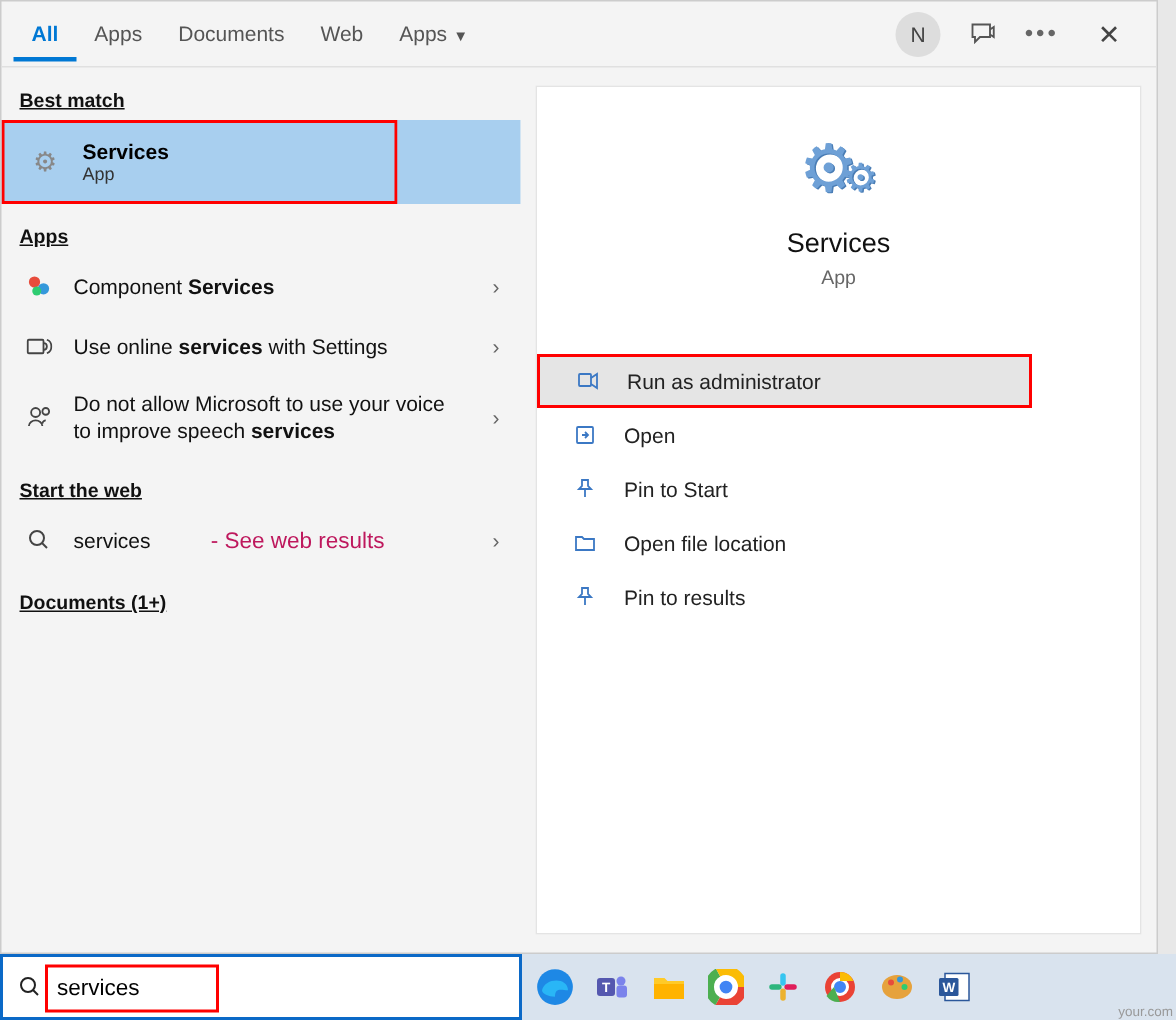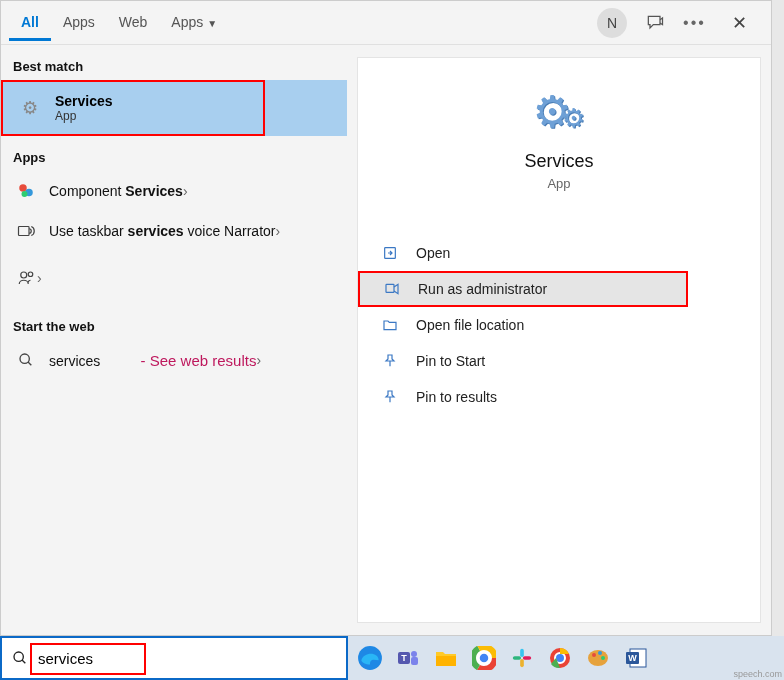--- a/index.html
+++ b/index.html
@@ -9,28 +9,28 @@
 .tab { padding: 10px 12px 8px; font-size: 14px; color: #555; cursor: pointer; border-bottom: 3px solid transparent; }
 .tab.active { color: #0078d4; border-bottom-color: #0078d4; font-weight: 600; }
 .tab .caret { font-size: 10px; margin-left: 4px; }
 .topright { margin-left: auto; display: flex; align-items: center; gap: 18px; padding-right: 8px; }
 .avatar { width: 30px; height: 30px; border-radius: 50%; background: #ddd; display: flex; align-items: center; justify-content: center; font-size: 14px; color: #444; }
 .dots { letter-spacing: 2px; color: #666; font-size: 16px; }
 .xbtn { font-size: 18px; color: #444; cursor: pointer; padding: 4px 8px; }
 .body { display: flex; height: calc(100% - 44px); }
 .left { width: 346px; overflow: hidden; }
 .right { flex: 1; background: #fff; margin: 12px 10px 12px 10px; border: 1px solid #e4e4e4; padding-top: 28px; }
-.section-label { font-size: 13px; font-weight: 600; color: #111; padding: 14px 12px 6px; }
+.section-label { font-size: 13px; font-weight: 600; color: #111; padding: 14px 12px 6px; text-decoration: underline; }
 .bestmatch { display: flex; align-items: center; height: 56px; background: #a8cfef; padding: 0 14px; border: 2px solid red; margin: 0 0 0 0; cursor: pointer; width: 264px; box-sizing: border-box; }
 .bm-wrapper { background:#a8cfef; display:flex; width:100%; }
 .bestmatch .ico { width: 26px; height: 26px; margin-right: 12px; display:flex; align-items:center; justify-content:center; }
 .gear-sm { font-size: 18px; color: #888; }
 .bm-text .t { font-weight: 600; font-size: 14px; }
 .bm-text .s { font-size: 12px; color: #333; }
-.row { display: flex; align-items: center; height: 40px; padding: 0 14px; cursor: pointer; }
+.row { display: flex; align-items: center; height: 40px; padding: 0 14px; cursor: pointer; justify-content: space-between; }
 .row .rl { display: flex; align-items: center; gap: 12px; }
 .row .ico { width: 22px; display:flex; justify-content:center; color:#555; }
 .row .txt { font-size: 14px; color: #111; }
 .row .txt b { font-weight: 600; }
 .row .chev { color: #666; font-size: 14px; }
 .webresults { font-size: 15px; color: #be185d; margin-left: 36px; }
 .detail-head { text-align: center; padding: 0 20px 20px; }
 .big-gear { font-size: 44px; color: #6ea0d6; text-shadow: 1px 1px 0 #4a7db5; }
 .detail-title { font-size: 18px; margin-top: 14px; color: #111; }
 .detail-sub { font-size: 13px; color: #666; margin-top: 4px; }
@@ -47,20 +47,21 @@
 .watermark { position:absolute; bottom:1px; right:2px; font-size:9px; color:#999; font-family:Arial; }
 svg { display:block; }
 </style>
 </head>
 <body>
 
 <div class="panel">
   <div class="tabs">
     <div class="tab active">All</div>
     <div class="tab">Apps</div>
+    <div class="tab">Documents</div>
     <div class="tab">Web</div>
     <div class="tab"><span>Apps</span><span class="caret">▼</span></div>
     <div class="topright">
       <div class="avatar">N</div>
       <svg width="20" height="20" viewBox="0 0 24 24" fill="none" stroke="#555" stroke-width="1.5">
           <path d="M4 4h14v10H10l-4 4v-4H4z"></path>
           <path d="M18 8l3-2v8l-3-2"></path>
         </svg>
       <div class="dots">•••</div>
       <div class="xbtn">✕</div>
@@ -99,94 +100,96 @@
       </div>
 
       <div class="row">
         <div class="rl">
           <div class="ico">
             <svg width="18" height="18" viewBox="0 0 24 24" fill="none" stroke="#444" stroke-width="1.6">
                 <rect x="2" y="6" width="14" height="12" rx="1"></rect>
                 <path d="M16 9c2 0 3 1 3 3s-1 3-3 3M19 6c3 1 4 3 4 6s-1 5-4 6"></path>
               </svg>
           </div>
-          <div class="txt"><span>Use taskbar </span><b>services</b><span> voice Narrator</span></div>
+          <div class="txt"><span>Use online </span><b>services</b><span> with Settings</span></div>
         </div>
         <div class="chev">›</div>
       </div>
       <div class="row" style="height:54px">
         <div class="rl">
           <div class="ico">
             <svg width="18" height="18" viewBox="0 0 24 24" fill="none" stroke="#444" stroke-width="1.6">
                 <circle cx="9" cy="8" r="4"></circle>
                 <path d="M3 20c0-3 3-5 6-5s6 2 6 5"></path>
                 <circle cx="18" cy="7" r="3"></circle>
                 <path d="M15 18c0-2 2-3 3-3"></path>
               </svg>
           </div>
+          <div class="txt" style="max-width:250px;line-height:1.3"><span>Do not allow Microsoft to use your voice to improve speech </span><b>services</b></div>
         </div>
         <div class="chev">›</div>
       </div>
 
       <div class="section-label">Start the web</div>
       <div class="row">
         <div class="rl">
           <div class="ico">
             <svg width="16" height="16" viewBox="0 0 24 24" fill="none" stroke="#444" stroke-width="2">
                 <circle cx="10" cy="10" r="7"></circle>
                 <path d="M20 20l-5-5"></path>
               </svg>
           </div>
           <div class="txt"><span>services</span><span class="webresults"> - See web results</span></div>
         </div>
         <div class="chev">›</div>
       </div>
 
+      <div class="section-label">Documents (1+)</div>
     </div>
 
     <div class="right">
       <div class="detail-head">
         <div class="big-gear">⚙<span style="font-size:26px;margin-left:-10px;">⚙</span></div>
         <div class="detail-title">Services</div>
         <div class="detail-sub">App</div>
       </div>
       <div class="actions">
+        <div class="action hl">
+          <div class="aico">
+              <svg width="16" height="16" viewBox="0 0 24 24" fill="none" stroke="#3b78c4" stroke-width="1.8">
+                <rect x="3" y="5" width="12" height="12" rx="1"></rect>
+                <path d="M15 9l6-4v14l-6-4"></path>
+              </svg>
+            </div>
+          <span>Run as administrator</span>
+        </div>
         <div class="action">
           <div class="aico">
               <svg width="16" height="16" viewBox="0 0 24 24" fill="none" stroke="#3b78c4" stroke-width="1.8">
                 <rect x="4" y="4" width="16" height="16" rx="1"></rect>
                 <path d="M9 12h6M12 9l3 3-3 3"></path>
               </svg>
             </div>
           <span>Open</span>
         </div>
-        <div class="action hl">
-          <div class="aico">
-              <svg width="16" height="16" viewBox="0 0 24 24" fill="none" stroke="#3b78c4" stroke-width="1.8">
-                <rect x="3" y="5" width="12" height="12" rx="1"></rect>
-                <path d="M15 9l6-4v14l-6-4"></path>
-              </svg>
-            </div>
-          <span>Run as administrator</span>
+        <div class="action">
+          <div class="aico">
+              <svg width="16" height="16" viewBox="0 0 24 24" fill="none" stroke="#3b78c4" stroke-width="1.8">
+                <path d="M9 3h6v6l3 3H6l3-3zM12 12v8"></path>
+              </svg>
+            </div>
+          <span>Pin to Start</span>
         </div>
         <div class="action">
           <div class="aico">
               <svg width="16" height="16" viewBox="0 0 24 24" fill="none" stroke="#3b78c4" stroke-width="1.8">
                 <path d="M3 6h6l2 2h10v11H3z"></path>
               </svg>
             </div>
           <span>Open file location</span>
-        </div>
-        <div class="action">
-          <div class="aico">
-              <svg width="16" height="16" viewBox="0 0 24 24" fill="none" stroke="#3b78c4" stroke-width="1.8">
-                <path d="M9 3h6v6l3 3H6l3-3zM12 12v8"></path>
-              </svg>
-            </div>
-          <span>Pin to Start</span>
         </div>
         <div class="action">
           <div class="aico">
               <svg width="16" height="16" viewBox="0 0 24 24" fill="none" stroke="#3b78c4" stroke-width="1.8">
                 <path d="M9 3h6v6l3 3H6l3-3zM12 12v8"></path>
               </svg>
             </div>
           <span>Pin to results</span>
         </div>
       </div>
@@ -262,13 +265,13 @@
     </div>
   <div class="tb-ico">
       <svg width="24" height="24" viewBox="0 0 24 24">
         <rect x="6" y="3" width="16" height="18" fill="#fff" stroke="#2b579a"></rect>
         <rect x="2" y="6" width="13" height="12" rx="1" fill="#2b579a"></rect>
         <text x="8.5" y="15" font-size="9" fill="#fff" text-anchor="middle" font-weight="bold">W</text>
       </svg>
     </div>
 </div>
 
-<div class="watermark">speech.com</div>
+<div class="watermark">your.com</div>
 
 </body></html>

